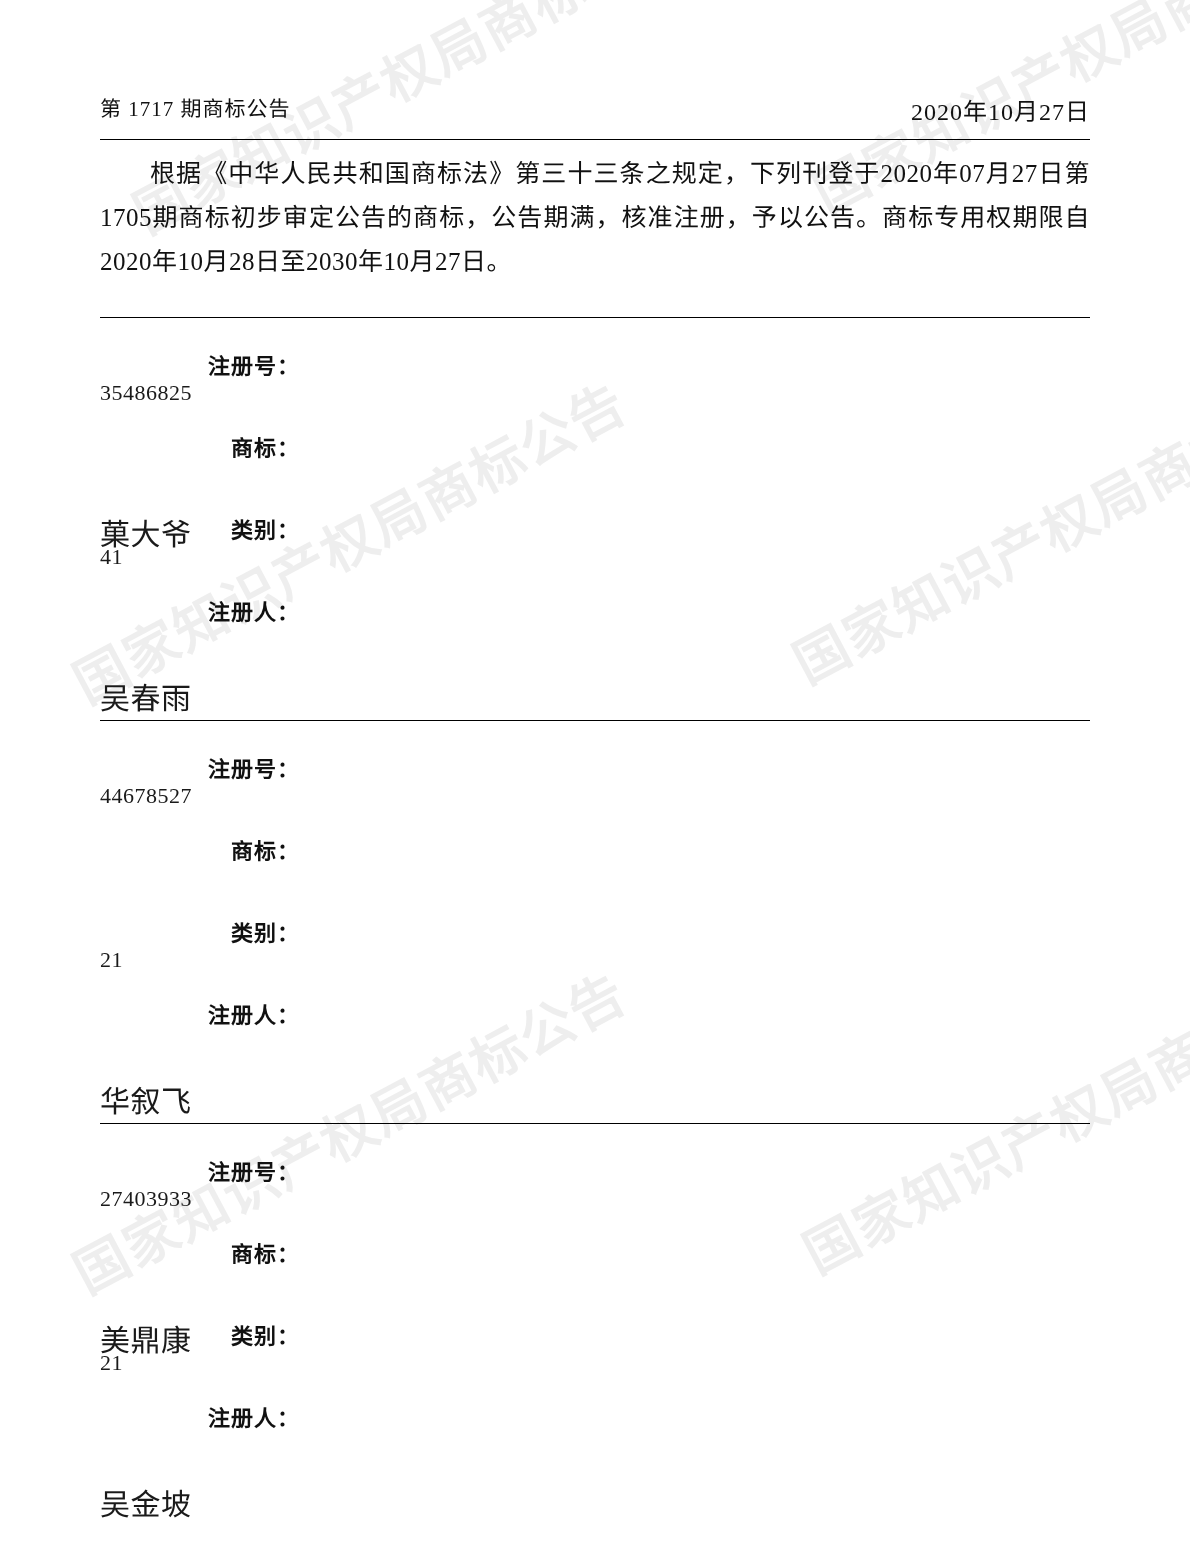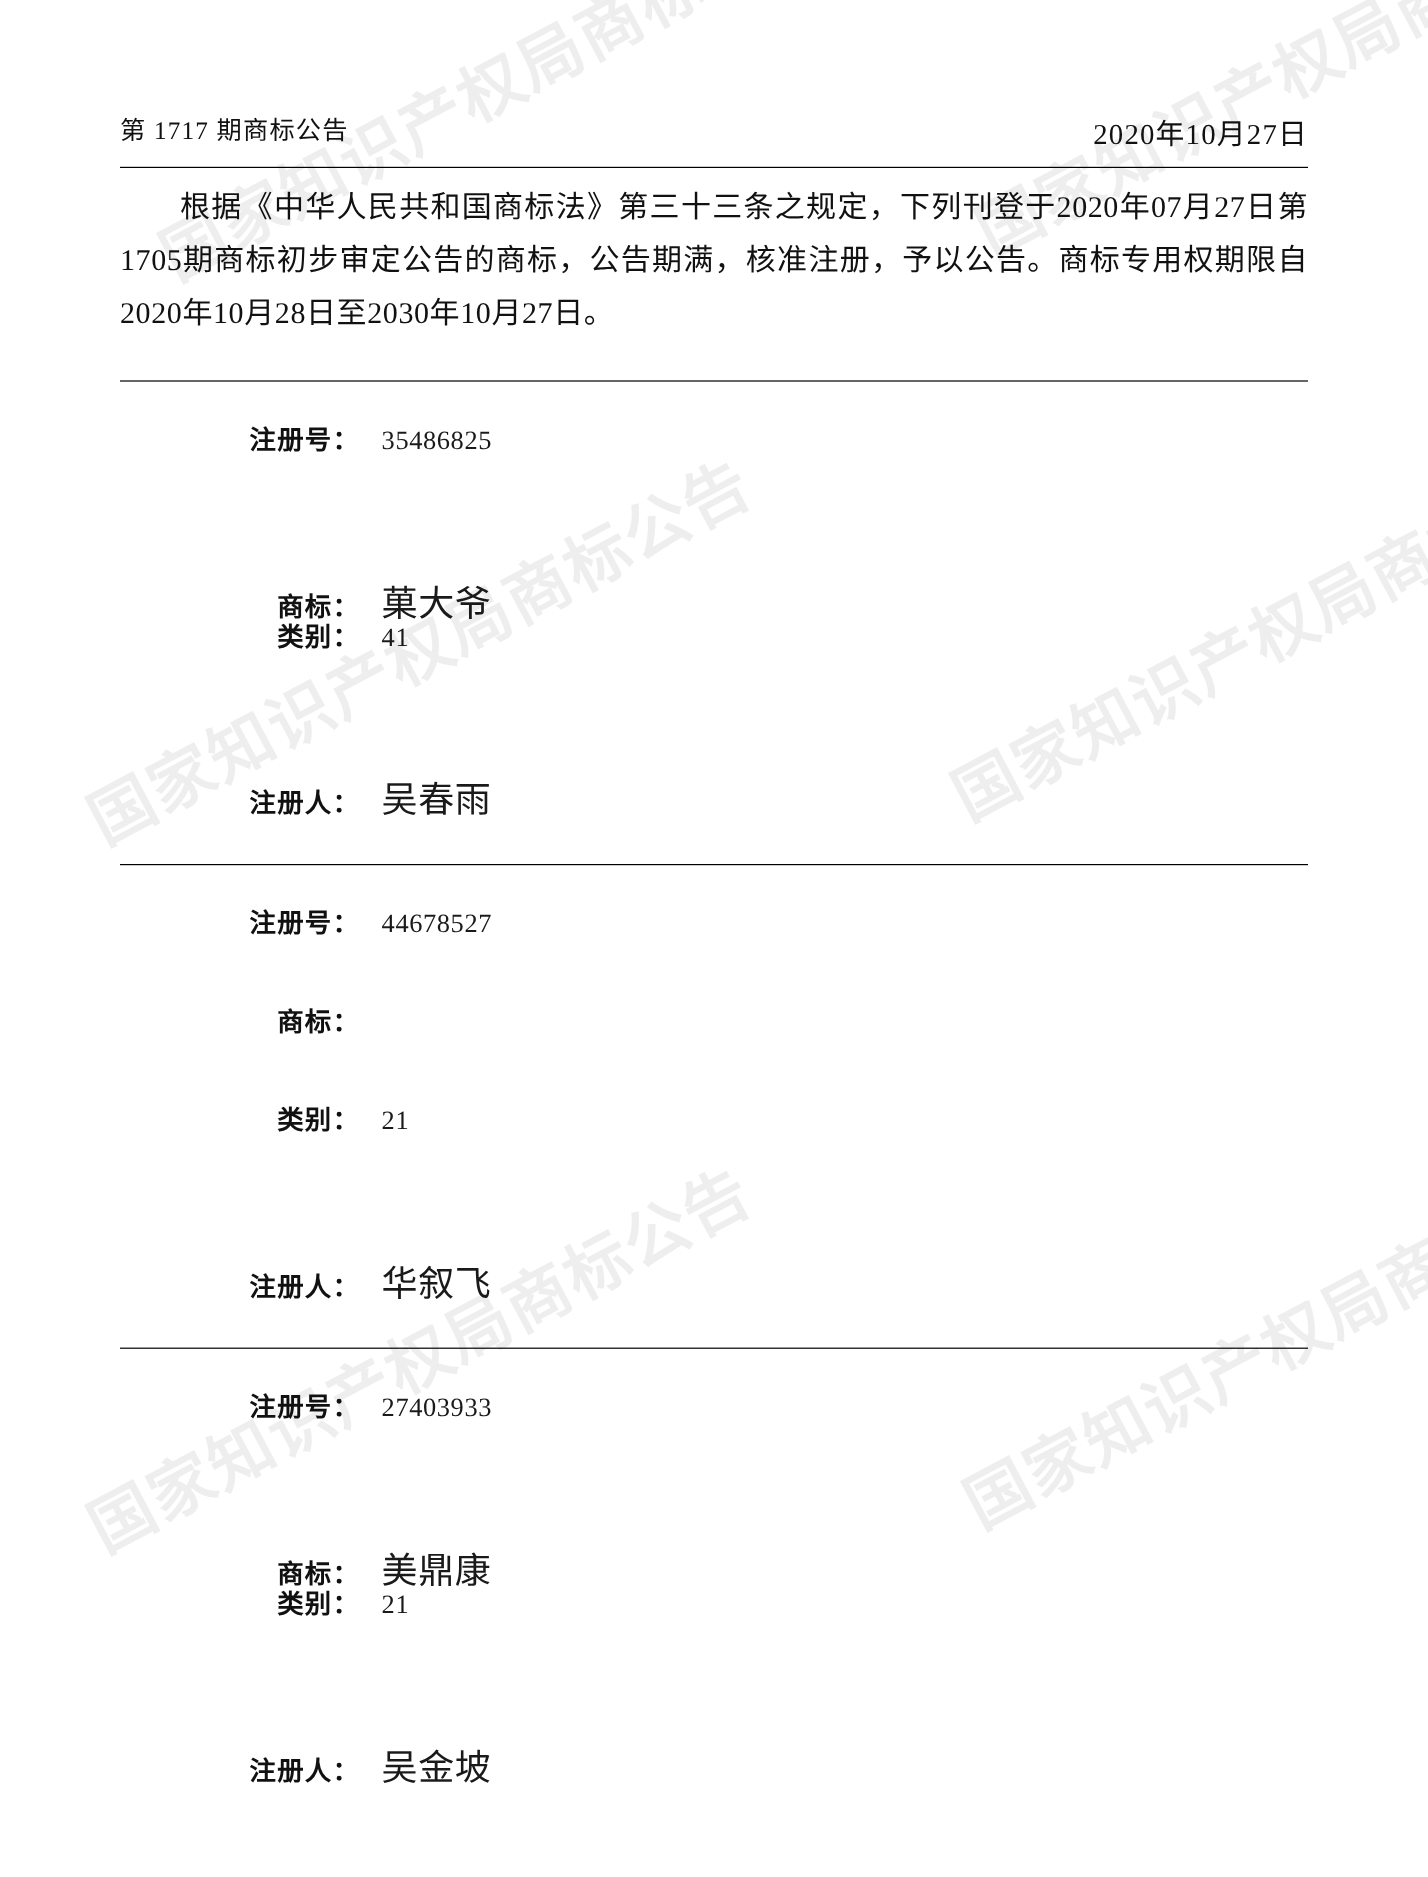--- a/index.html
+++ b/index.html
@@ -84,20 +84,21 @@
   }
 
   .record {
     padding: 16px 0 10px 0;
   }
   .row {
     display: flex;
     align-items: baseline;
     margin: 0 0 6px 0;
     height: 76px;
+    flex-direction: column;
   }
   .row .label {
     width: 200px;
     text-align: right;
     padding-right: 18px;
     font-size: 22px;
     font-weight: 700;
     letter-spacing: 1px;
     flex: 0 0 auto;
   }

